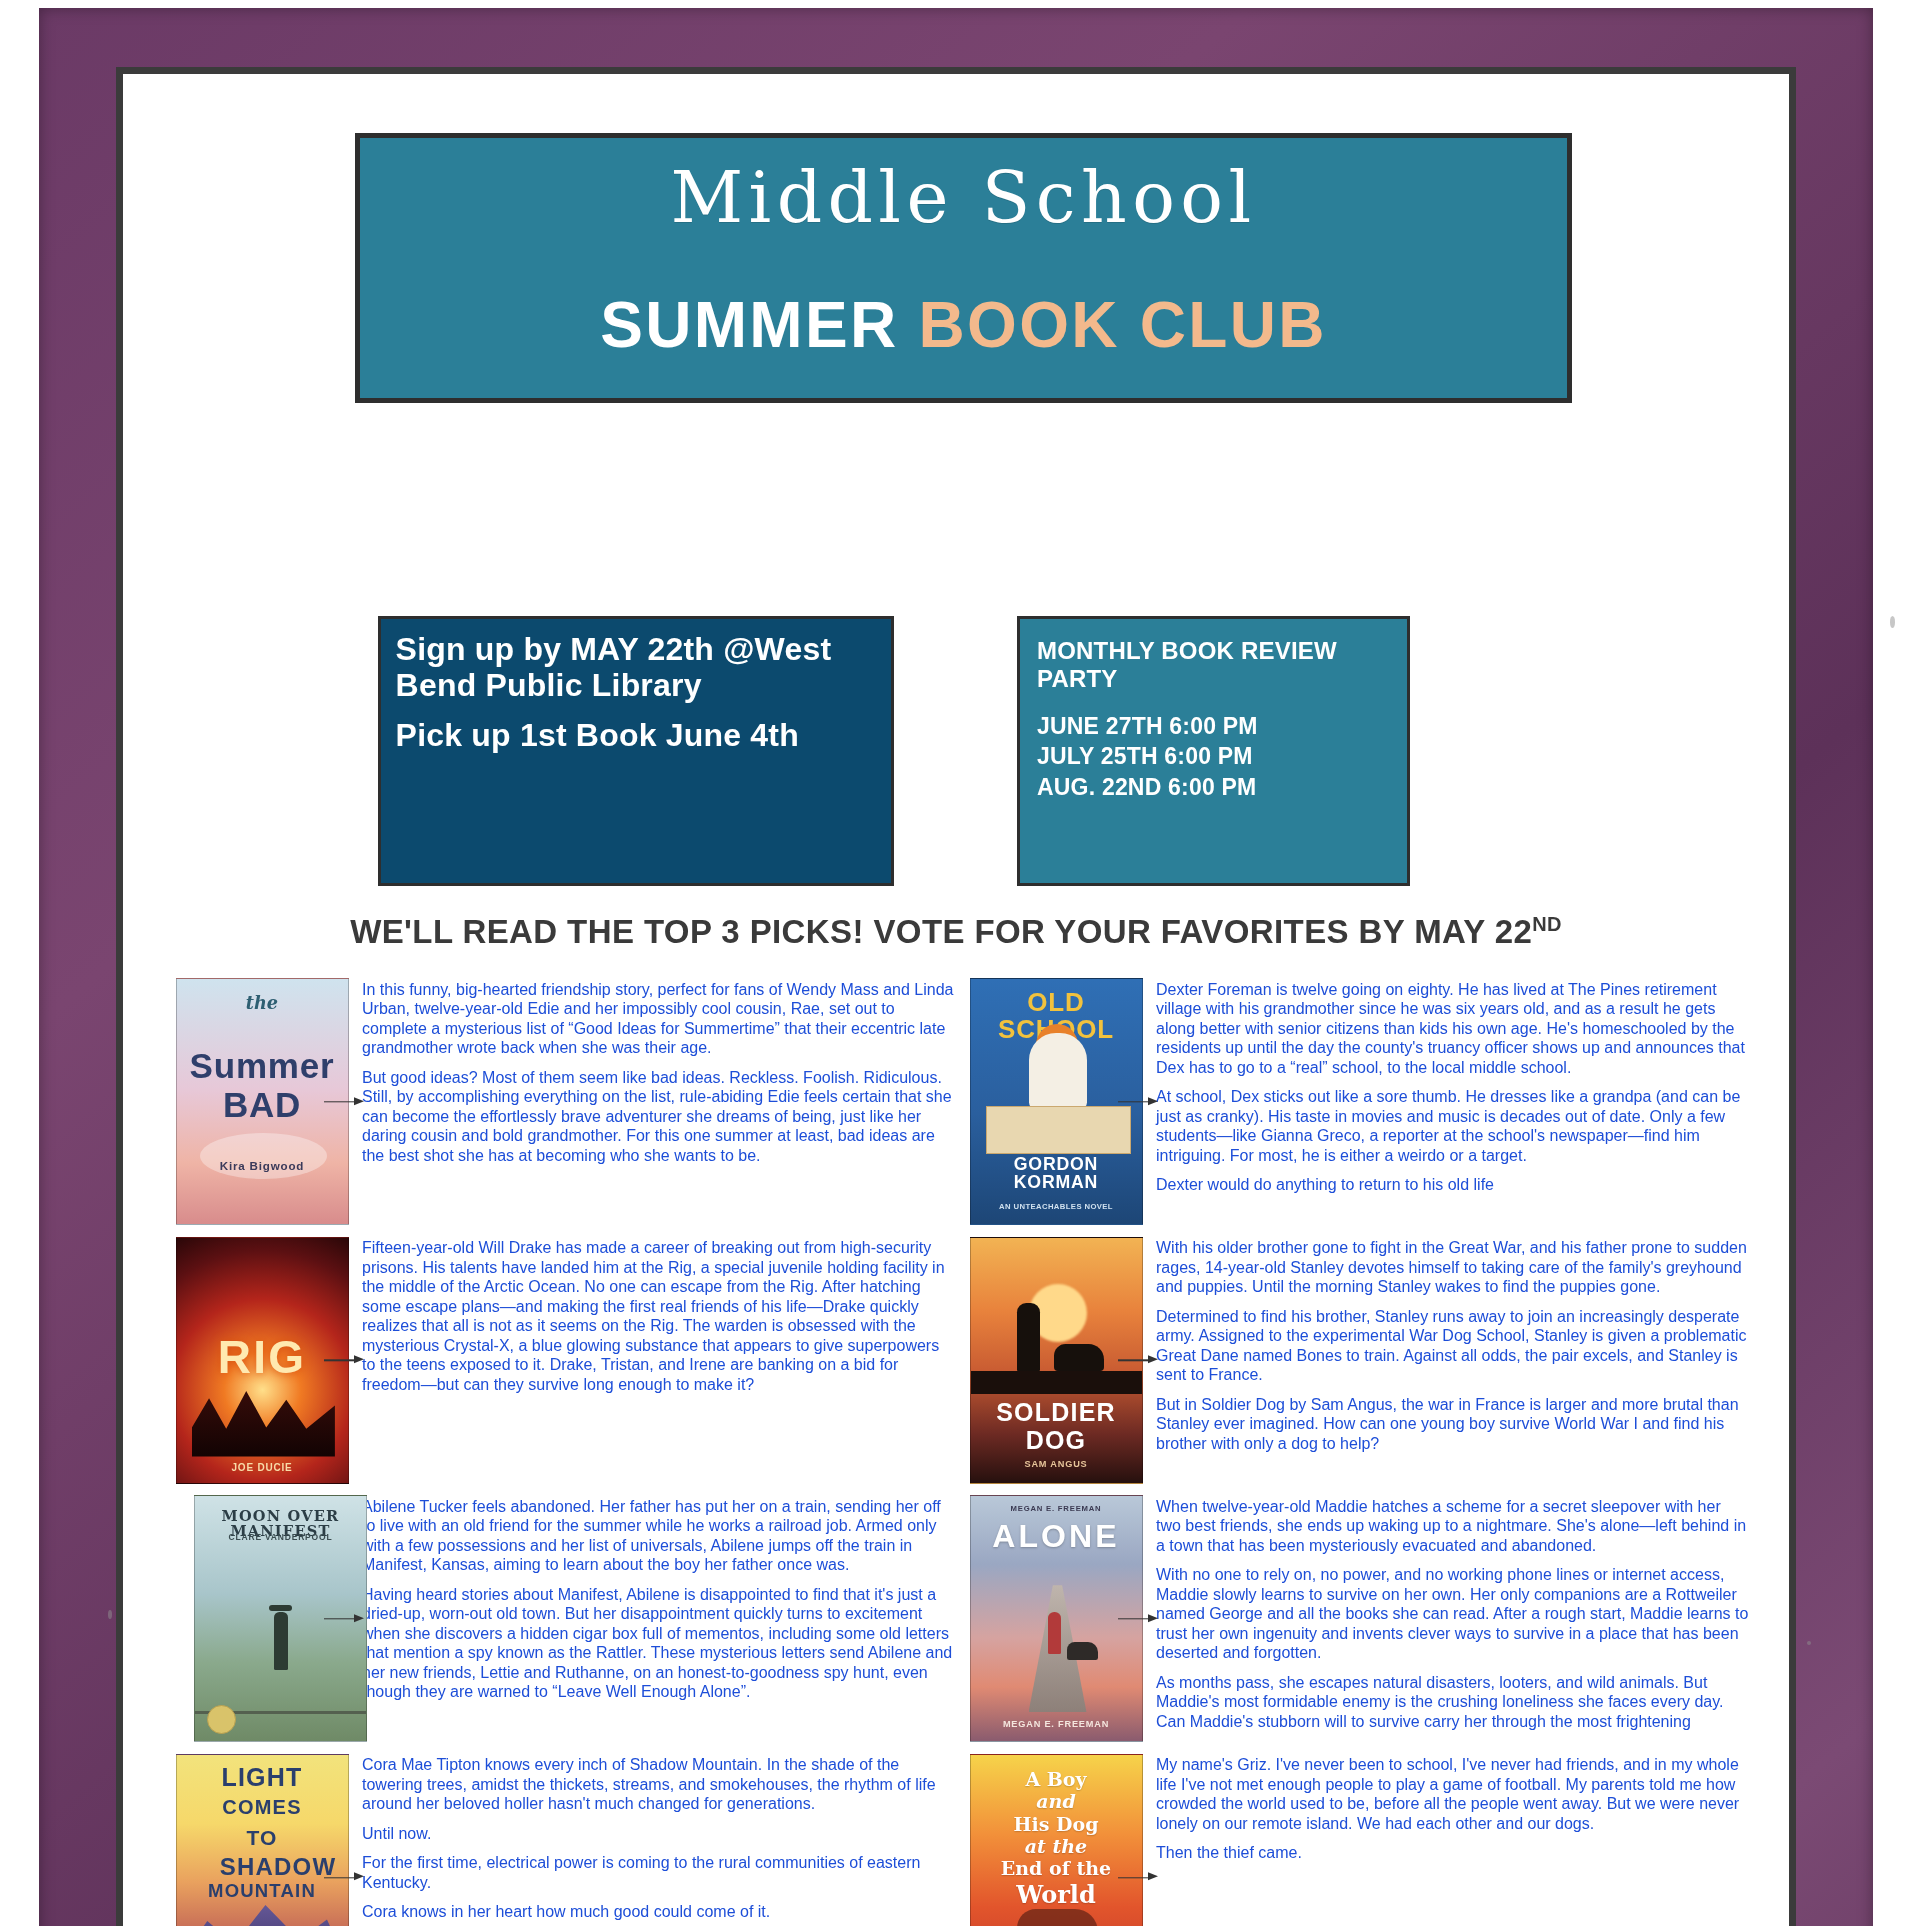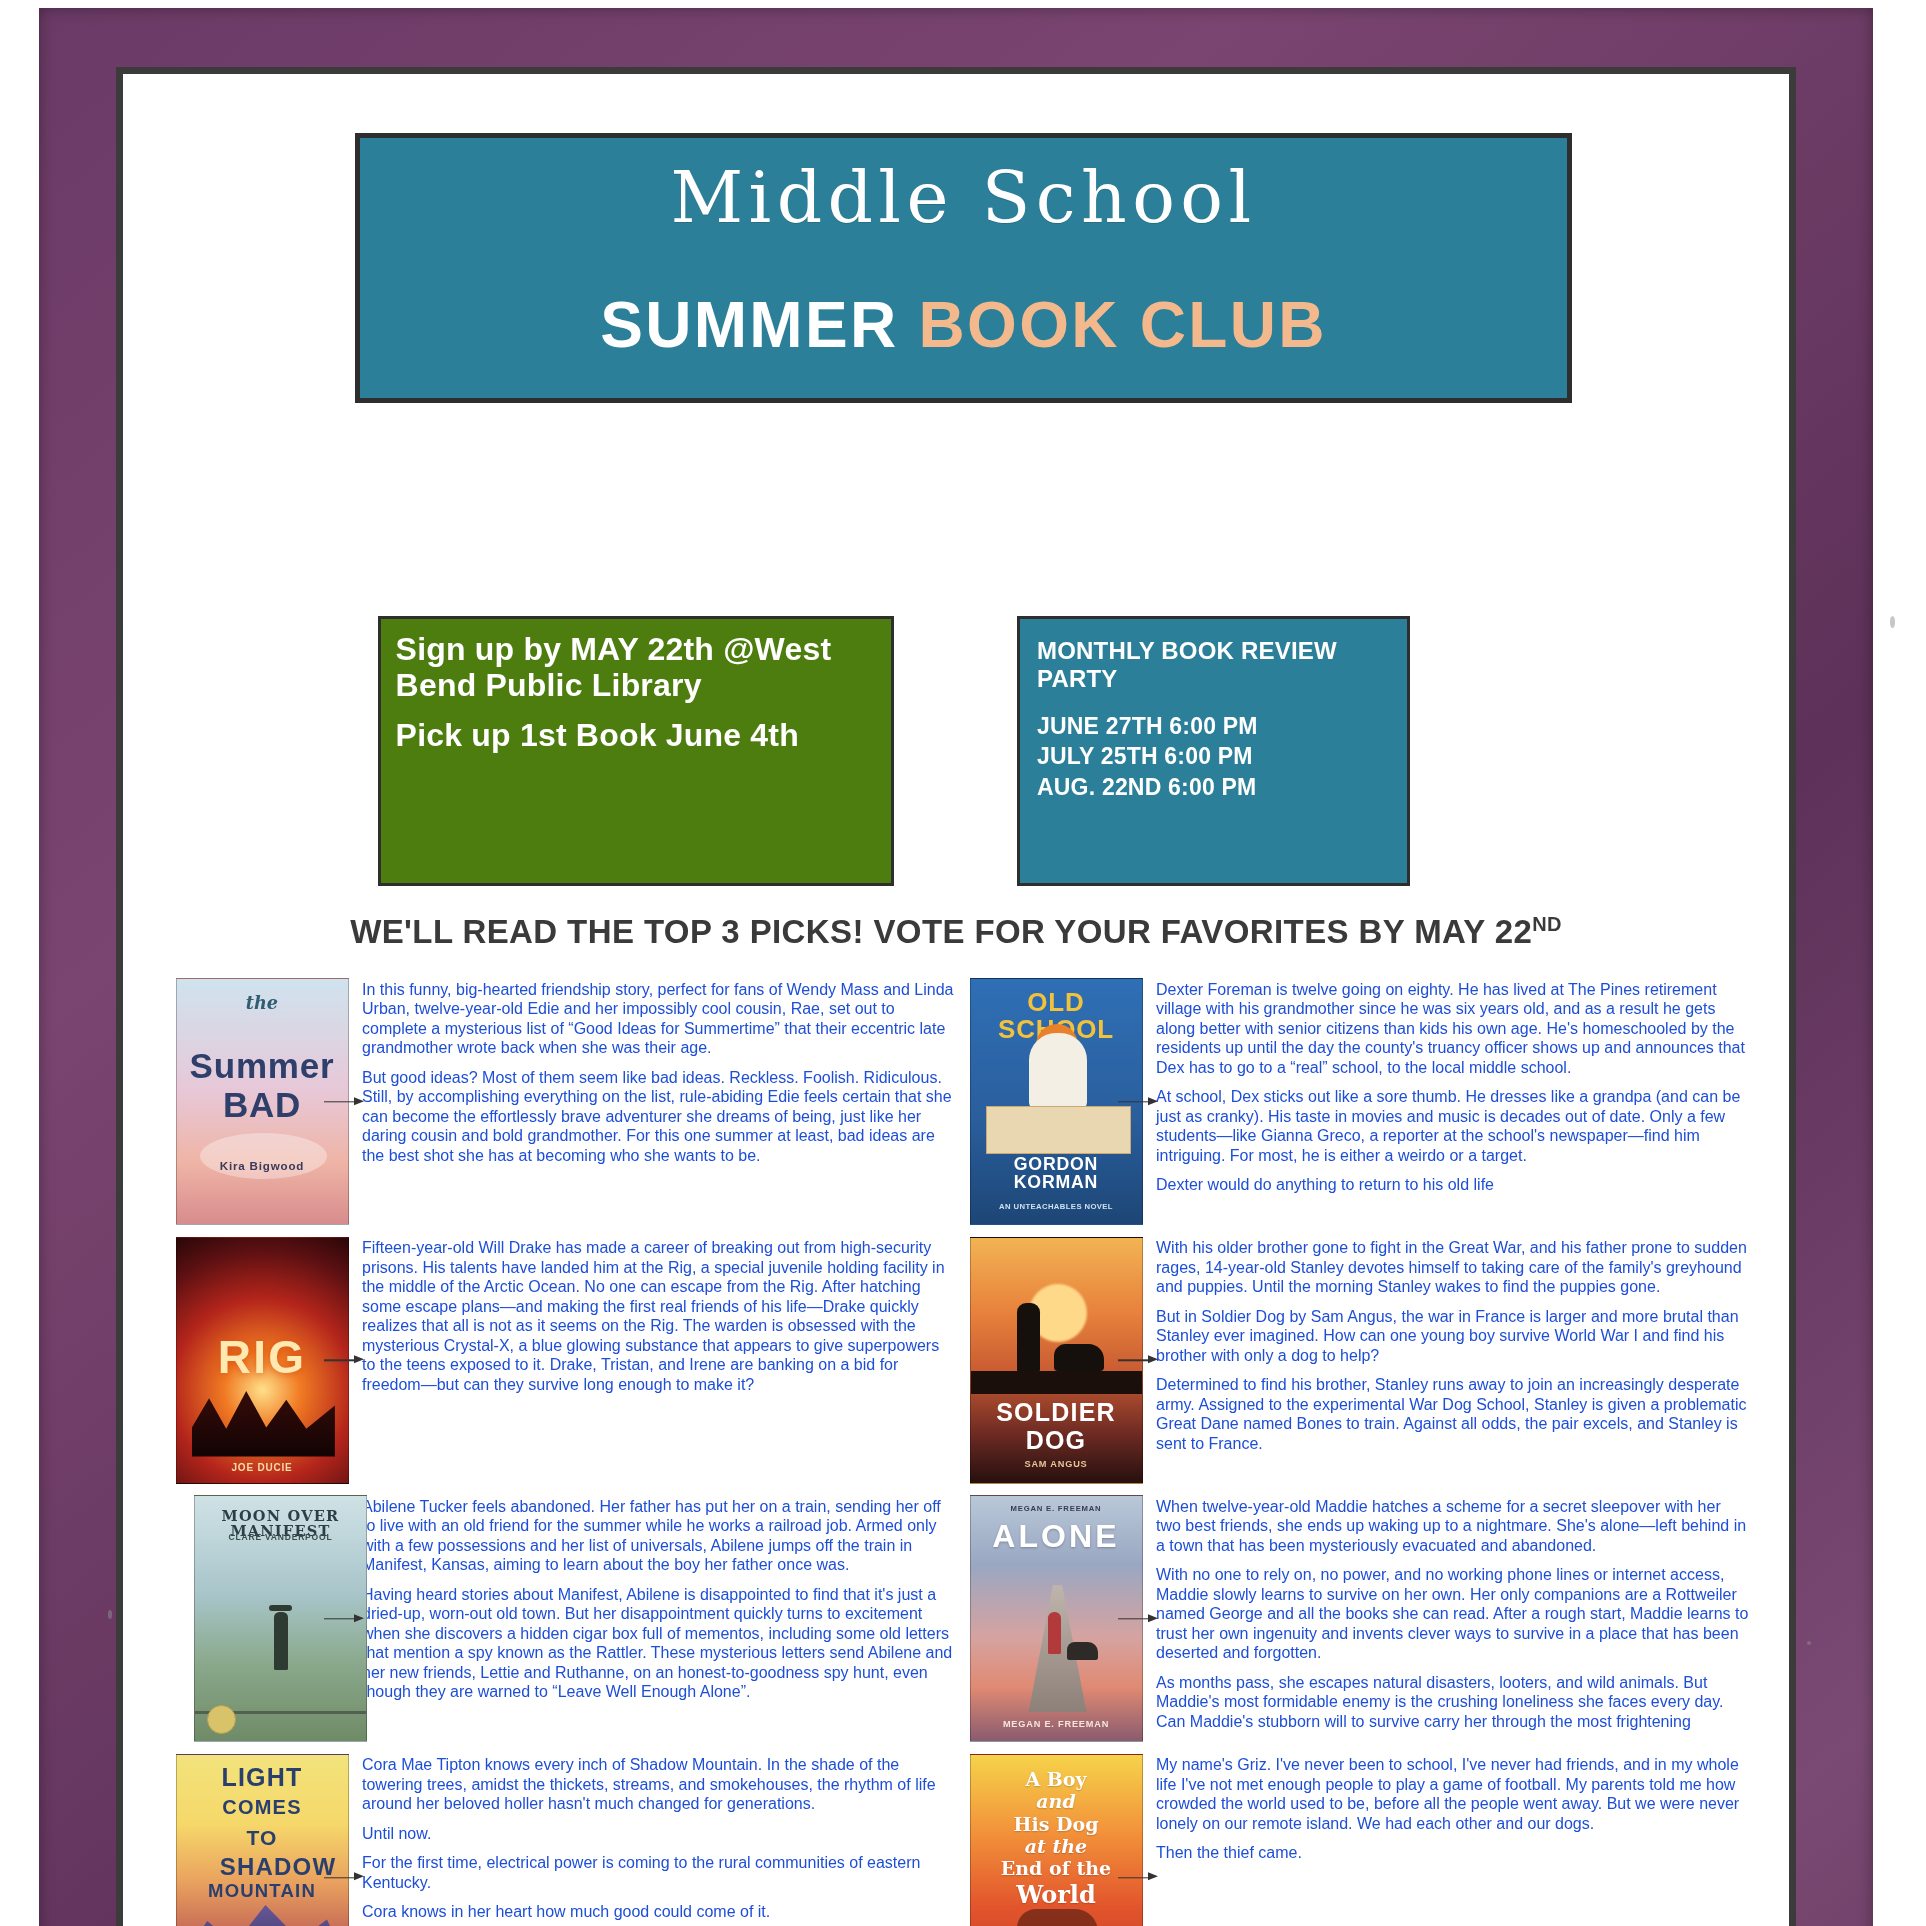--- a/index.html
+++ b/index.html
@@ -63,21 +63,21 @@
     letter-spacing:2.3px;
   }
   .hdr-main .w1{color:#ffffff;}
   .hdr-main .w2{color:#f3b98c;}
 
   
   .red-box{
     position:absolute;
     left:378px; top:616px;
     width:516px; height:270px;
-    background:#4d7c0f;
+    background:#0c4a6e;
     border:3.9px solid #2e2e2e;
     box-sizing:border-box;
     padding:13px 14.6px;
     color:#ffffff;
   }
   .red-box p{
     margin:0 0 14.6px 0;
     font-size:32px;
     line-height:1.12;
     font-weight:600;
@@ -421,22 +421,22 @@
               <div class="dog"></div>
               <div class="ground"></div>
               <div class="cv-title t1">SOLDIER</div>
               <div class="cv-title t2">DOG</div>
               <div class="cv-title t3">SAM ANGUS</div>
             </div>
             <div class="arrow"></div>
           </div>
           <div class="blurb">
             <p>With his older brother gone to fight in the Great War, and his father prone to sudden rages, 14-year-old Stanley devotes himself to taking care of the family's greyhound and puppies. Until the morning Stanley wakes to find the puppies gone.</p>
+            <p>Determined to find his brother, Stanley runs away to join an increasingly desperate army. Assigned to the experimental War Dog School, Stanley is given a problematic Great Dane named Bones to train. Against all odds, the pair excels, and Stanley is sent to France.</p>
             <p>But in Soldier Dog by Sam Angus, the war in France is larger and more brutal than Stanley ever imagined. How can one young boy survive World War I and find his brother with only a dog to help?</p>
-            <p>Determined to find his brother, Stanley runs away to join an increasingly desperate army. Assigned to the experimental War Dog School, Stanley is given a problematic Great Dane named Bones to train. Against all odds, the pair excels, and Stanley is sent to France.</p>
           </div>
         </div>
       </div>
 
       <div class="entry">
         <div class="entry-row">
           <div class="cover-wrap">
             <div class="cover cv7">
               <div class="cv-title t0">MEGAN E. FREEMAN</div>
               <div class="cv-title t1">ALONE</div>

